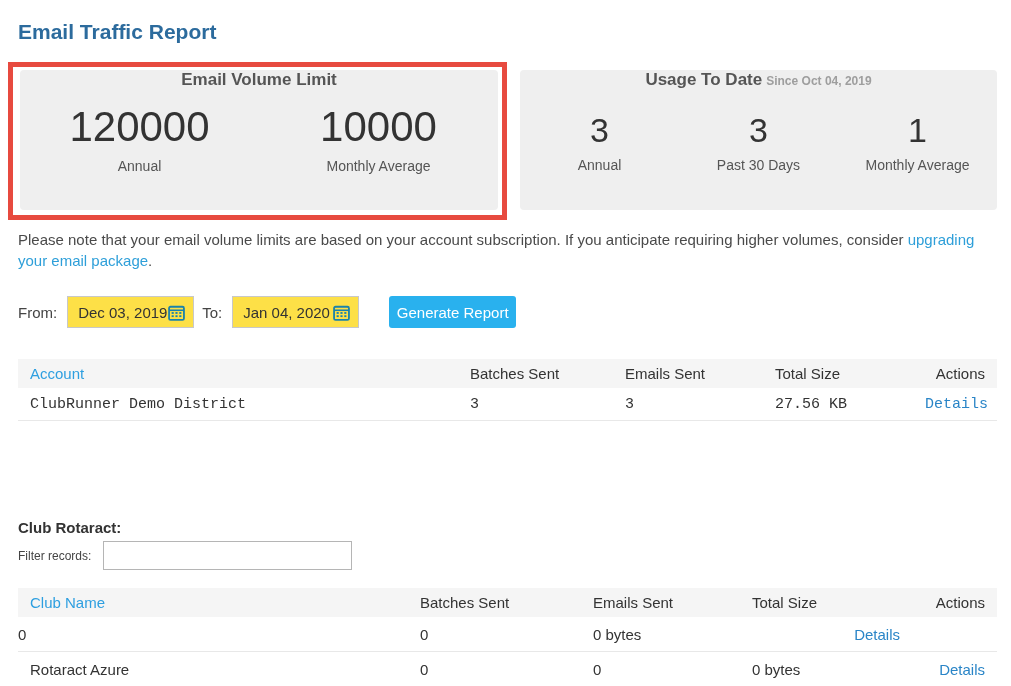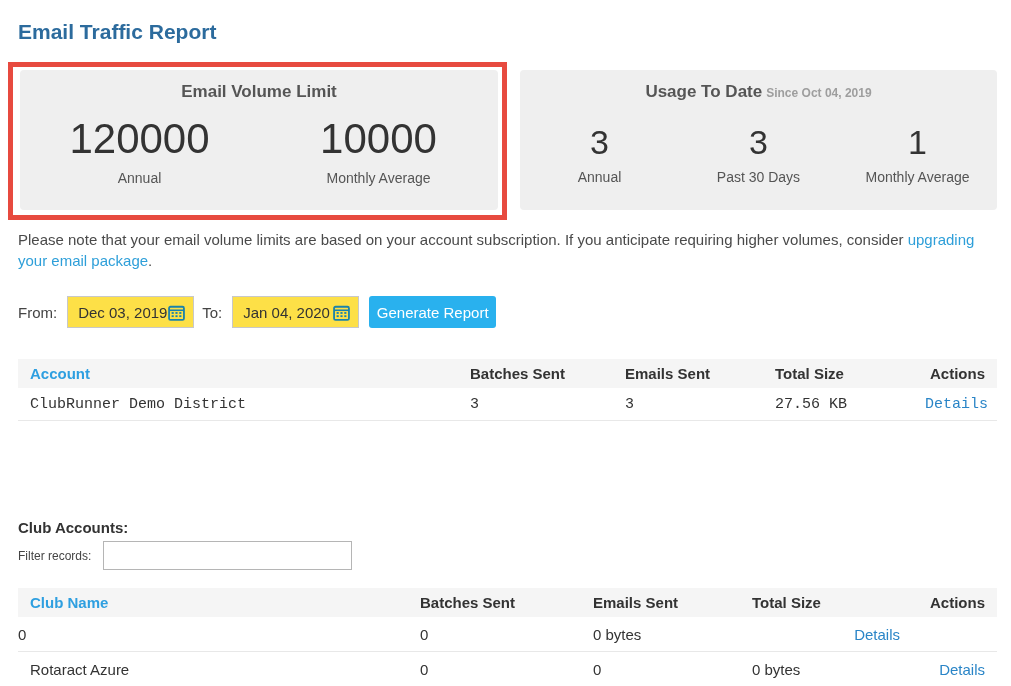--- a/index.html
+++ b/index.html
@@ -11,21 +11,21 @@
   .page-title { position:absolute; left:18px; top:20px; font-size:21px; font-weight:bold; color:#2c6b9d; }
 
   
   .highlight-box { position:absolute; left:8px; top:62px; width:499px; height:158px;
     border:5px solid #e74a3f; pointer-events:none; }
 
   
   .panel { position:absolute; top:70px; height:140px; background:#efefef; border-radius:4px; text-align:center; }
   .panel-left  { left:20px;  width:478px; }
   .panel-right { left:520px; width:477px; }
-  .panel-title { padding-top:12px; font-size:17px; font-weight:bold; color:#555; }
+  .panel-title { font-size:17px; font-weight:bold; color:#555; }
   .panel-subtitle { font-size:12px; font-weight:bold; color:#9e9e9e; margin-left:4px; }
   .stats { display:flex; }
   .panel-left  .stats { margin-top:14px; }
   .panel-right .stats { margin-top:22px; }
   .stat { flex:1; }
   .stat-value { color:#333; line-height:1.1; }
   .panel-left  .stat-value { font-size:42px; }
   .panel-right .stat-value { font-size:34px; }
   .stat-label { font-size:14px; color:#555; margin-top:8px; }
 
@@ -33,26 +33,26 @@
   .note { position:absolute; left:18px; top:229px; width:962px; font-size:15px; line-height:21px; color:#4a4a4a; }
   .link { color:#2e9fd9; text-decoration:none; cursor:pointer; }
 
   
   .controls { position:absolute; left:18px; top:296px; height:32px; display:flex; align-items:center; }
   .ctrl-label { font-size:15px; color:#444; }
   .date-input { width:127px; height:32px; border:1px solid #c8c8c8; background:#fde047; display:flex;
     align-items:center; margin:0 6px 0 10px; cursor:pointer; }
   .date-text { flex:1; padding-left:10px; font-size:15px; color:#333; white-space:nowrap; }
   .cal-icon { width:17px; height:17px; margin-right:8px; color:#1a82ab; flex:none; }
-  .generate-btn { margin-left:4px; width:127px; height:32px; background:#29b1ee; color:#fff;
+  .generate-btn { margin-left:24px; width:127px; height:32px; background:#29b1ee; color:#fff;
     font-size:15px; font-family:inherit; border:none; border-radius:3px; cursor:pointer; }
 
   
   .tbl { position:absolute; left:18px; width:979px; font-size:15px; }
-  .tbl-head { display:grid; align-items:center; height:29px; background:#f5f5f5; font-weight:bold; color:#333; }
+  .tbl-head { display:grid; align-items:center; height:29px; background:#f5f5f5; font-weight:normal; color:#333; }
   .tbl-row  { display:grid; align-items:center; border-bottom:1px solid #e8e8e8; color:#333; }
   .tbl-account .tbl-head, .tbl-account .tbl-row { grid-template-columns:452px 155px 150px 150px 1fr; }
   .tbl-club    .tbl-head, .tbl-club    .tbl-row { grid-template-columns:402px 173px 159px 160px 1fr; }
   .tbl-account { top:359px; }
   .tbl-club    { top:588px; }
   .tbl-account .tbl-row { height:33px;font-family:Liberation Mono, monospace; }
   .tbl-club    .tbl-row { height:35px; }
   .cell-first { padding-left:12px; }
   .cell-last  { text-align:right; padding-right:12px; }
   .sort-link { color:#2e9fe0; }
@@ -158,21 +158,21 @@
     </div>
     <div class="tbl-row">
       <div class="cell-first">ClubRunner Demo District</div>
       <div>3</div>
       <div>3</div>
       <div>27.56 KB</div>
       <div class="cell-last"><a class="link details-link">Details</a></div>
     </div>
   </div>
 
-  <div class="club-accounts-label">Club Accounts:</div>
+  <div class="club-accounts-label">Club Rotaract:</div>
   <div class="filter-row">
     <span class="filter-label">Filter records:</span>
     <input class="filter-input" type="text" value="" style="">
   </div>
 
   <div class="tbl tbl-club">
     <div class="tbl-head">
       <div class="cell-first"><a class="link sort-link">Club Name</a></div>
       <div>Batches Sent</div>
       <div>Emails Sent</div>

